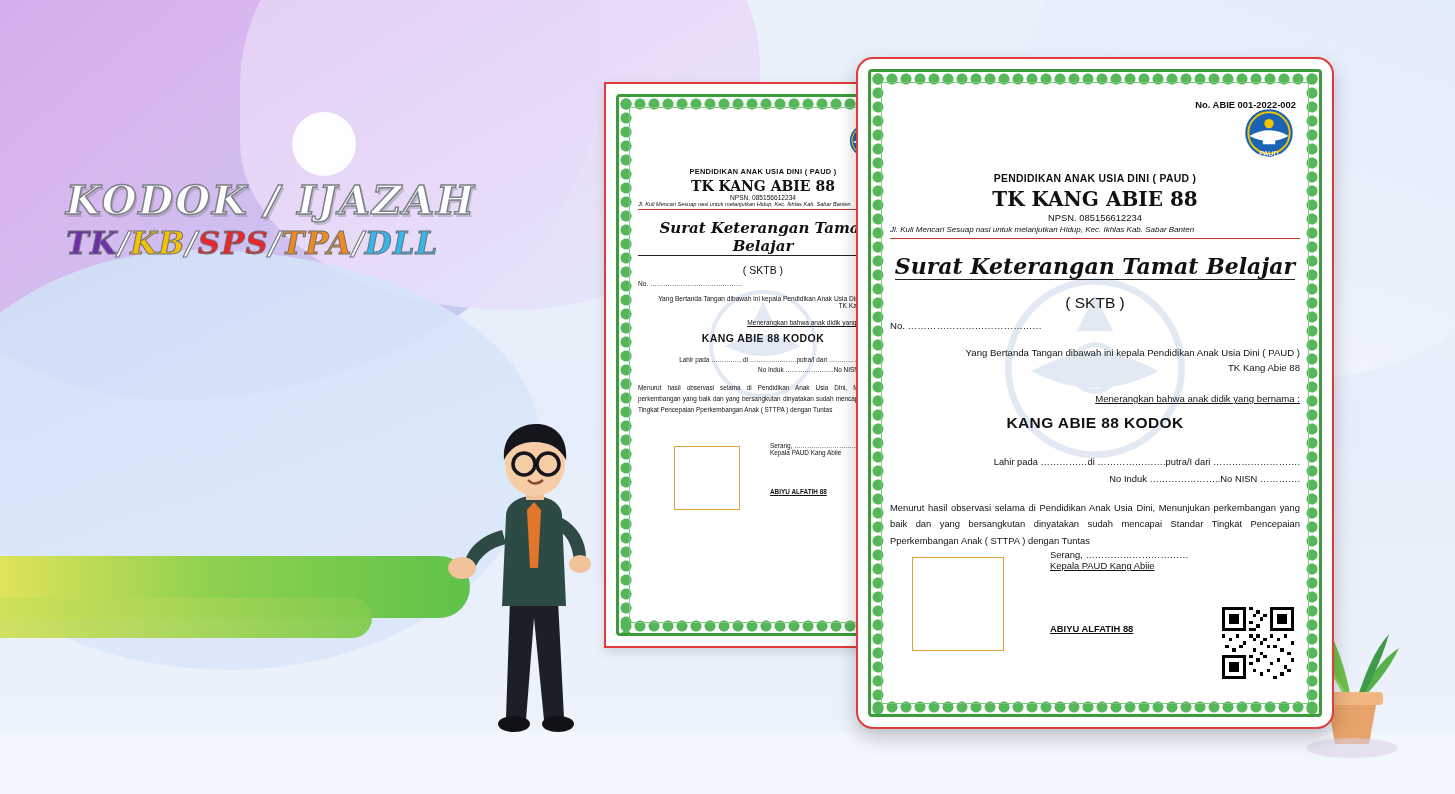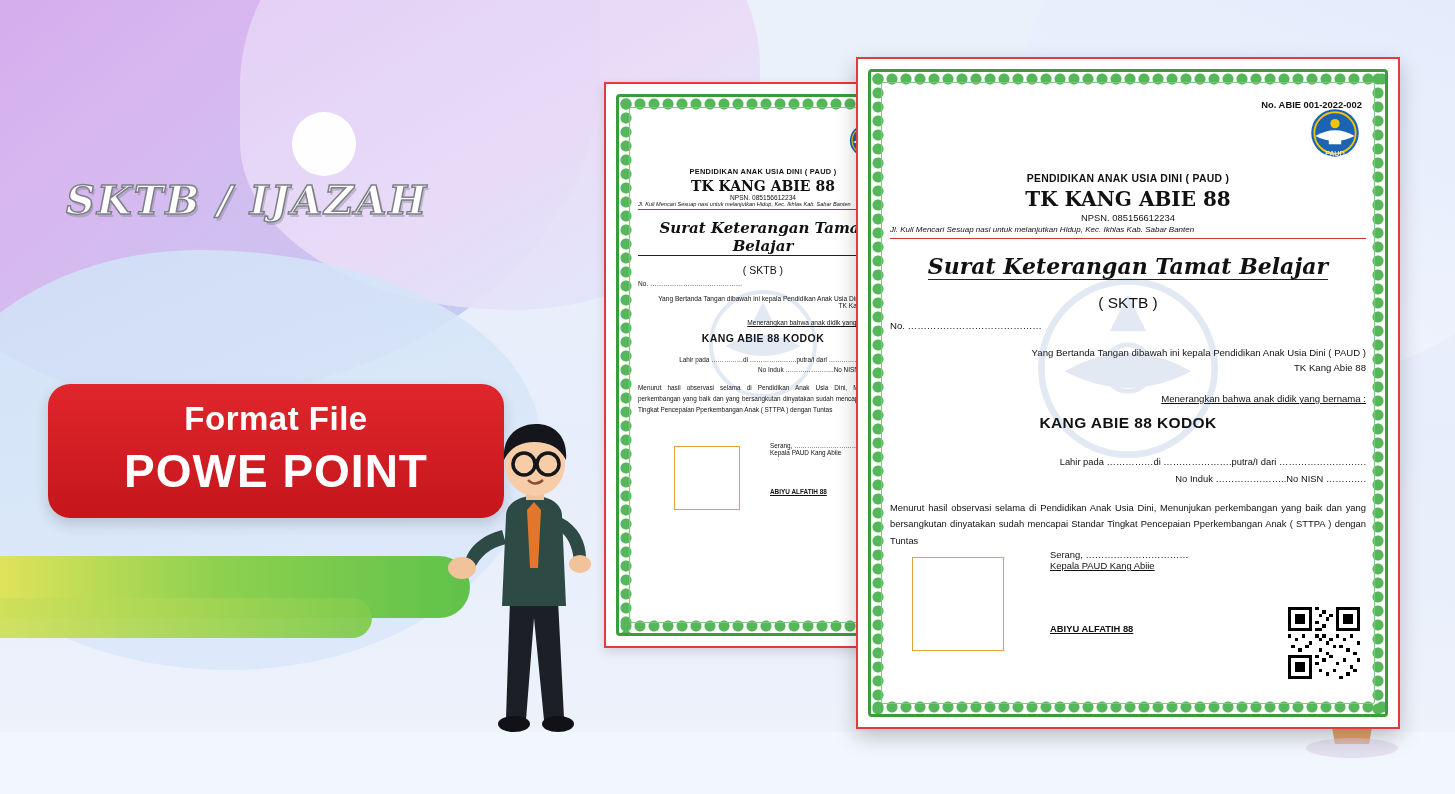--- a/index.html
+++ b/index.html
@@ -99,21 +99,21 @@
 
   
   .plant{position:absolute;right:28px;bottom:36px;width:150px;height:190px;}
 
   
   .cert{
     position:absolute;background:#ffffff;border:2px solid #e23b3b;
     box-sizing:border-box;overflow:hidden;
   }
   .cert-back{left:604px;top:82px;width:318px;height:566px;box-shadow:0 4px 10px rgba(0,0,0,.13);}
-  .cert-front{left:856px;top:57px;width:544px;height:672px;box-shadow:0 8px 20px rgba(0,0,0,.22);}
+  .cert-front{left:856px;top:57px;width:478px;height:672px;box-shadow:0 8px 20px rgba(0,0,0,.22);border-radius:17px;}
 
   .cert-inner{position:absolute;inset:10px;box-sizing:border-box;}
   
   .scallop{
     position:absolute;inset:0;
     border:3px solid #3a9d3a;
     border-radius:4px;
     background:
       radial-gradient(circle at 7px 7px, #56b65a 5px, rgba(0,0,0,0) 6px) 0 0/14px 14px repeat-x,
       radial-gradient(circle at 7px 7px, #56b65a 5px, rgba(0,0,0,0) 6px) 0 100%/14px 14px repeat-x,
@@ -162,27 +162,26 @@
   <div class="blob blob-purple"></div>
   <div class="blob blob-lav"></div>
   <div class="blob blob-right"></div>
   <div class="blob blob-blue"></div>
   <div class="blob blob-white-dot"></div>
   <div class="band-green"></div>
   <div class="band-green2"></div>
   <div class="bottom-white"></div>
 
   <div class="headline">
-    <div class="h-line1">SKTB / IJAZAH</div>
+    <div class="h-line1">KODOK / IJAZAH</div>
+    <div class="h-line2">
+      <span class="c1">TK</span><span class="sl">/</span><span class="c2">KB</span><span class="sl">/</span><span class="c3">SPS</span><span class="sl">/</span><span class="c4">TPA</span><span class="sl">/</span><span class="c5">DLL</span>
+    </div>
   </div>
 
-  <div class="badge">
-    <div class="badge-l1">Format File</div>
-    <div class="badge-l2">POWE POINT</div>
-  </div>
 
   <div class="mascot">
     <svg width="190" height="320" viewBox="0 0 190 320">
 
       <path d="M62 112 C40 118 28 130 24 146 L34 152 C40 138 50 130 66 126 Z" fill="#2e4a45"></path>
 
       <path d="M70 182 L66 300 L86 302 L94 200 L104 302 L124 300 L118 182 Z" fill="#1c1f26"></path>
 
       <ellipse cx="74" cy="306" rx="16" ry="8" fill="#101216"></ellipse>
       <ellipse cx="118" cy="306" rx="16" ry="8" fill="#101216"></ellipse>

